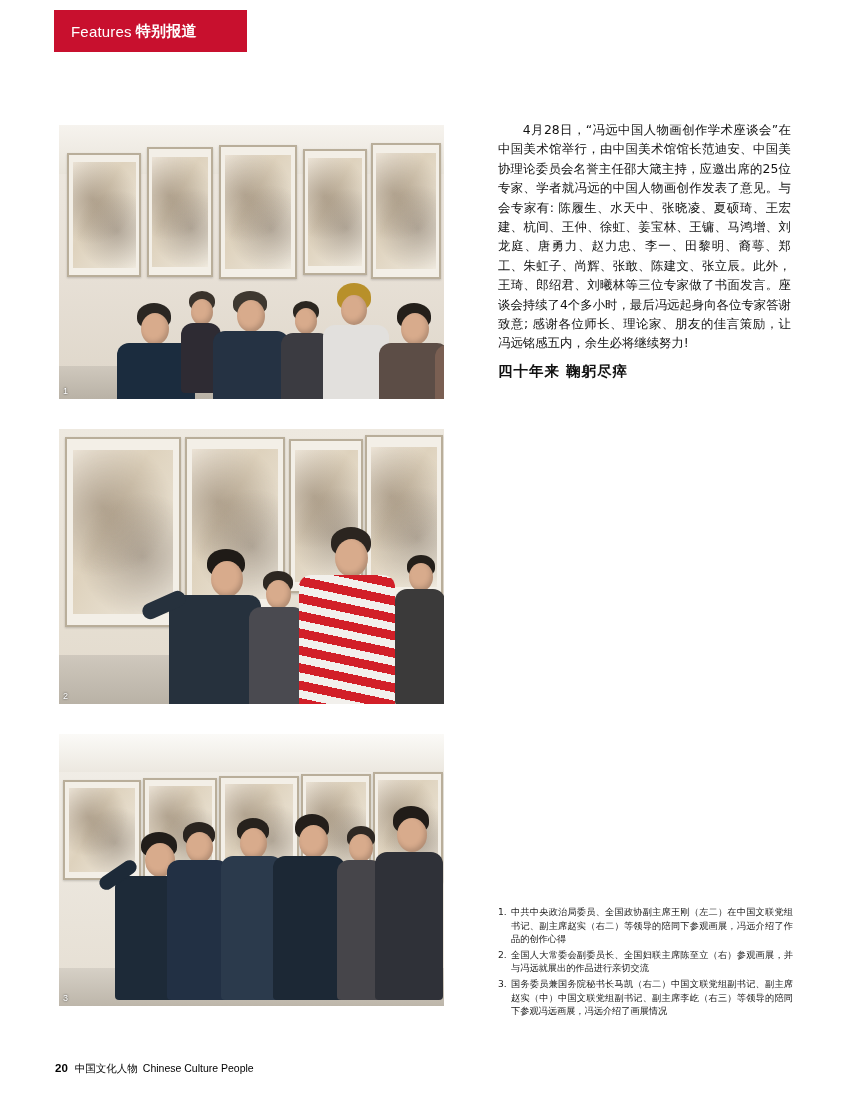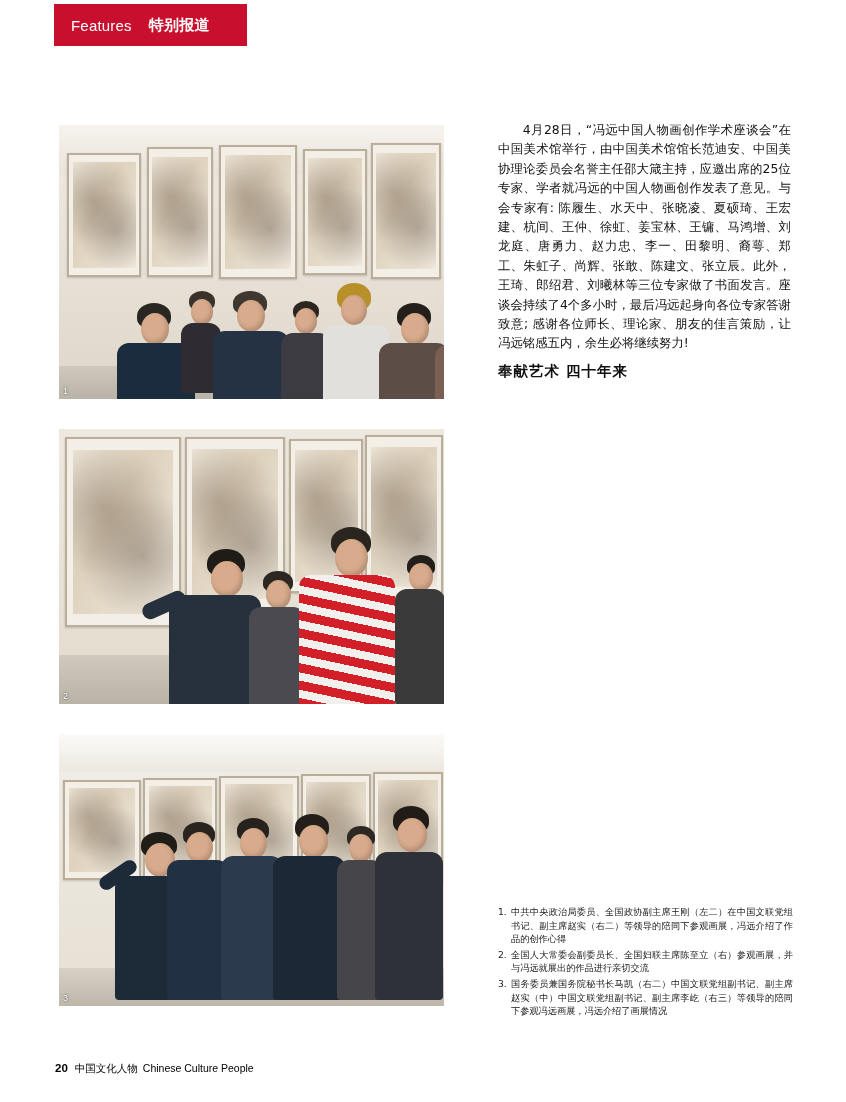--- a/index.html
+++ b/index.html
@@ -18,40 +18,40 @@
   .page {
     position: relative;
     width: 846px;
     height: 1102px;
   }
 
   
   .header-tag {
     position: absolute;
     left: 54px;
-    top: 4px;
+    top: 10px;
     width: 193px;
     height: 42px;
     background: #c8102e;
     color: #ffffff;
     display: flex;
     align-items: center;
     padding-left: 17px;
     box-sizing: border-box;
     font-size: 15.5px;
     letter-spacing: 0.2px;
   }
   .header-tag .en {
     font-family: "Liberation Sans", sans-serif;
     font-size: 15px;
   }
   .header-tag .cn {
     font-family: "DejaVu Sans", sans-serif;
     font-size: 15px;
-    margin-left: 17px;
+    margin-left: 4px;
     font-weight: 600;
   }
 
   
   .photo {
     position: absolute;
     overflow: hidden;
     background: #c8cdd2;
   }
   .photo .num {
@@ -342,21 +342,21 @@
     <div class="person" style="left:316px; top:72px; width:68px; height:194px;">
       <div class="hair" style="left:18px; top:0; width:36px; height:28px; background:#211c18;"></div>
       <div class="head" style="left:22px; top:12px; width:30px; height:34px;"></div>
       <div class="body" style="left:0; top:46px; width:68px; height:148px; background:#2f3138;"></div>
     </div>
     <span class="num">3</span>
   </div>
 
   <div class="text-col">
     <p class="indent">4月28日，“冯远中国人物画创作学术座谈会”在中国美术馆举行，由中国美术馆馆长范迪安、中国美协理论委员会名誉主任邵大箴主持，应邀出席的25位专家、学者就冯远的中国人物画创作发表了意见。与会专家有: 陈履生、水天中、张晓凌、夏硕琦、王宏建、杭间、王仲、徐虹、姜宝林、王镛、马鸿增、刘龙庭、唐勇力、赵力忠、李一、田黎明、裔萼、郑工、朱虹子、尚辉、张敢、陈建文、张立辰。此外，王琦、郎绍君、刘曦林等三位专家做了书面发言。座谈会持续了4个多小时，最后冯远起身向各位专家答谢致意; 感谢各位师长、理论家、朋友的佳言策励，让冯远铭感五内，余生必将继续努力!</p>
-    <div class="subhead">奉献艺术 四十年来</div>
+    <div class="subhead">四十年来 鞠躬尽瘁</div>
   </div>
 
   <div class="captions">
     <div class="cap">
       <span class="idx">1.</span>
       <span class="txt">中共中央政治局委员、全国政协副主席王刚（左二）在中国文联党组书记、副主席赵实（右二）等领导的陪同下参观画展，冯远介绍了作品的创作心得</span>
     </div>
     <div class="cap">
       <span class="idx">2.</span>
       <span class="txt">全国人大常委会副委员长、全国妇联主席陈至立（右）参观画展，并与冯远就展出的作品进行亲切交流</span>

